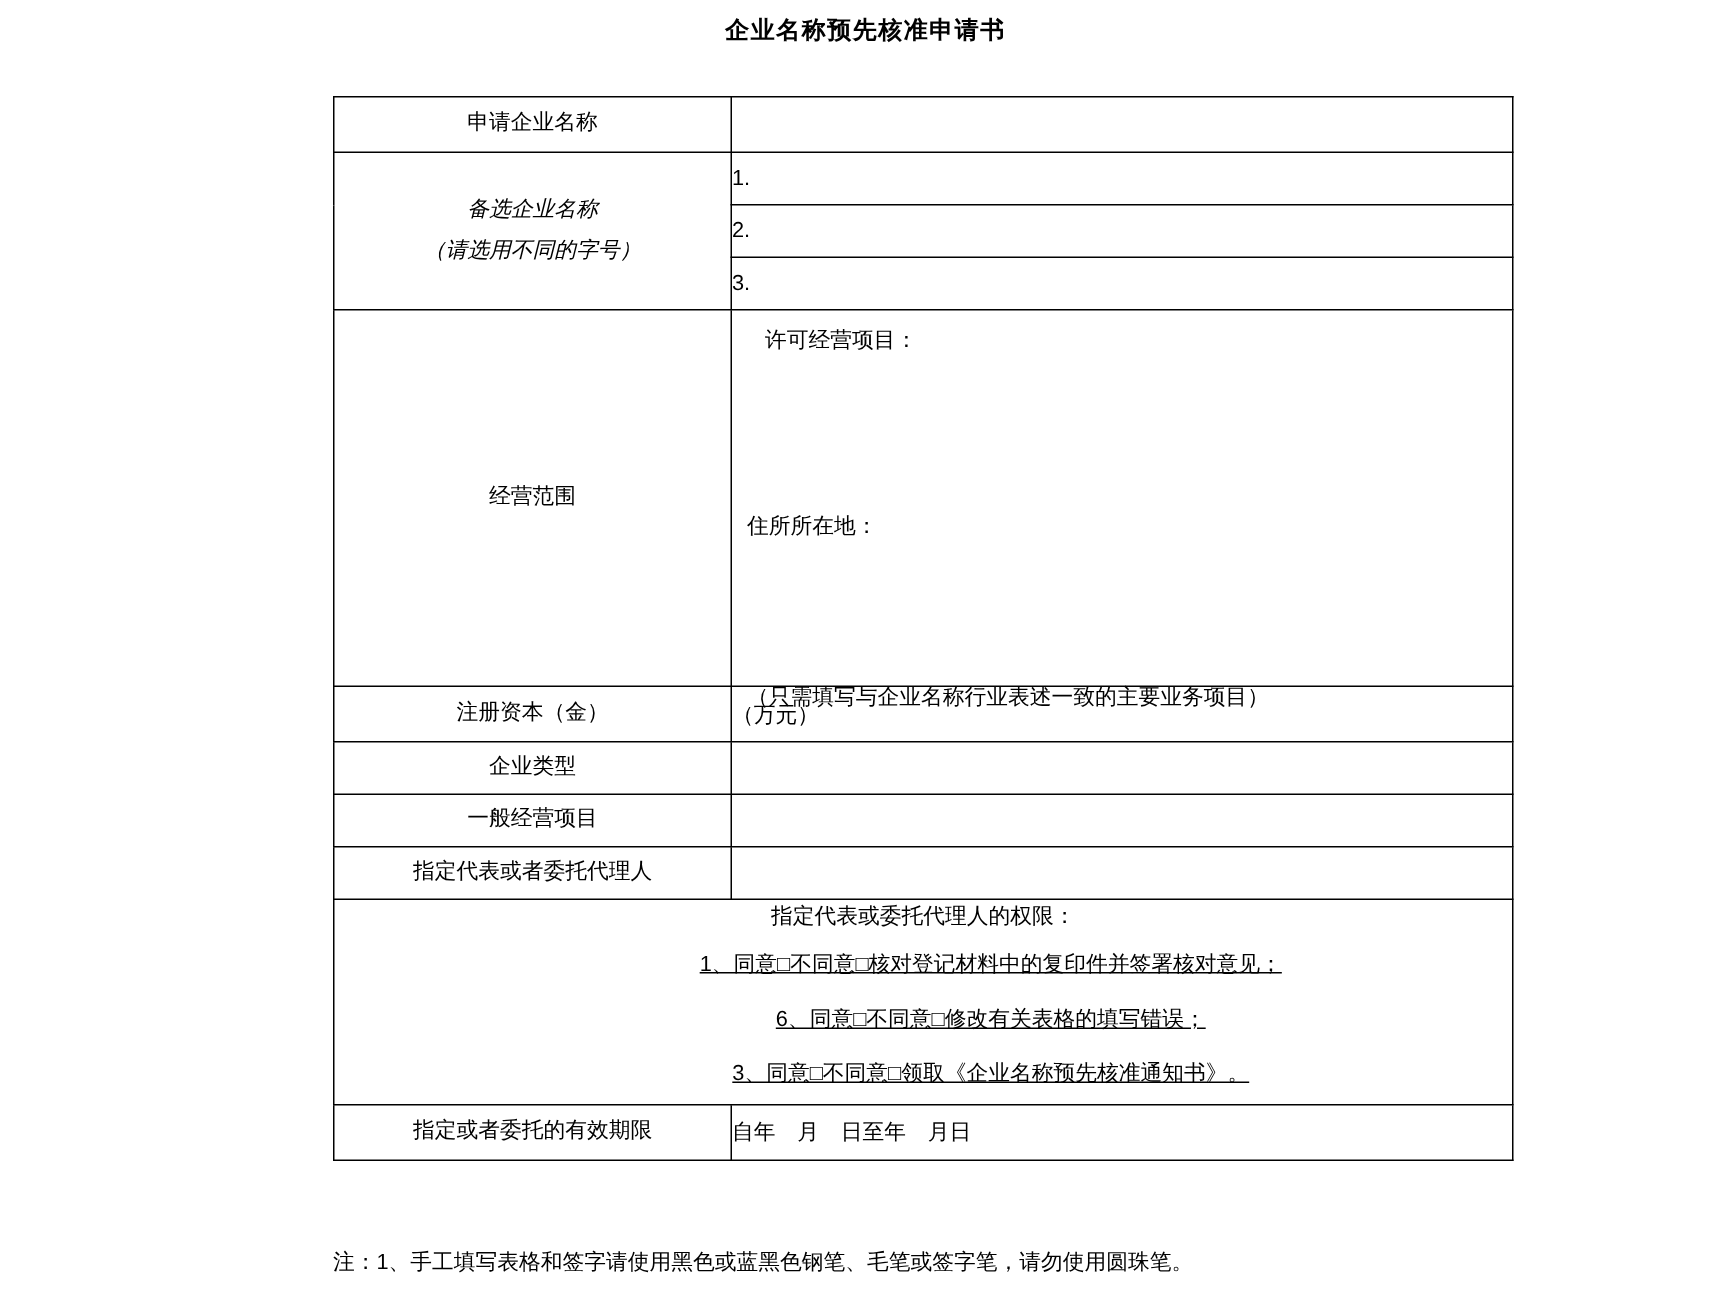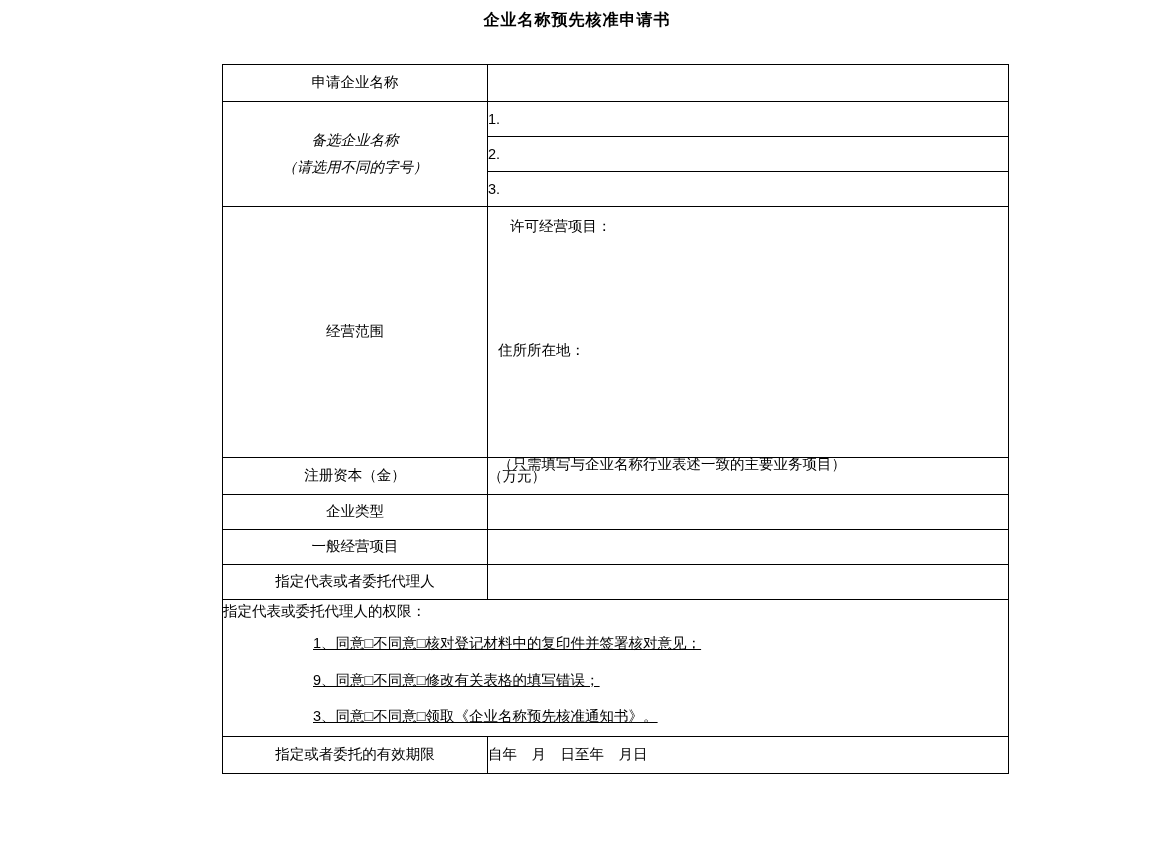--- a/index.html
+++ b/index.html
@@ -87,20 +87,21 @@
     top: 234px;
     margin-top: 14px;
   }
   .cap-right {
     padding-right: 8px;
   }
   .auth-block {
     padding: 8px 10px 12px 10px;
     font-size: 14.5px;
     line-height: 1.55;
+    text-align: center;
   }
   .auth-head {
     margin-bottom: 10px;
   }
   .auth-item {
     padding-left: 90px;
     margin-bottom: 14px;
     text-decoration: underline;
   }
   .auth-item:last-child {
@@ -191,27 +192,28 @@
 
       <tr>
         <td class="lbl h34" style="width:265px">指定代表或者委托代理人</td>
         <td class="val-cell h34"></td>
       </tr>
 
       <tr>
         <td colspan="2" class="auth-block">
           <div class="auth-head">指定代表或委托代理人的权限：</div>
           <div class="auth-item">1、同意□不同意□核对登记材料中的复印件并签署核对意见；</div>
-          <div class="auth-item">9、同意□不同意□修改有关表格的填写错误；</div>
+          <div class="auth-item">6、同意□不同意□修改有关表格的填写错误；</div>
           <div class="auth-item">3、同意□不同意□领取《企业名称预先核准通知书》。</div>
         </td>
       </tr>
 
       <tr>
         <td class="lbl h36">指定或者委托的有效期限</td>
         <td class="period-cell h36">自年　月　日至年　月日</td>
       </tr>
     </tbody>
       </table>
   </div>
 
+  <div class="note">注：1、手工填写表格和签字请使用黑色或蓝黑色钢笔、毛笔或签字笔，请勿使用圆珠笔。</div>
 
 </div>
 
 </body></html>

